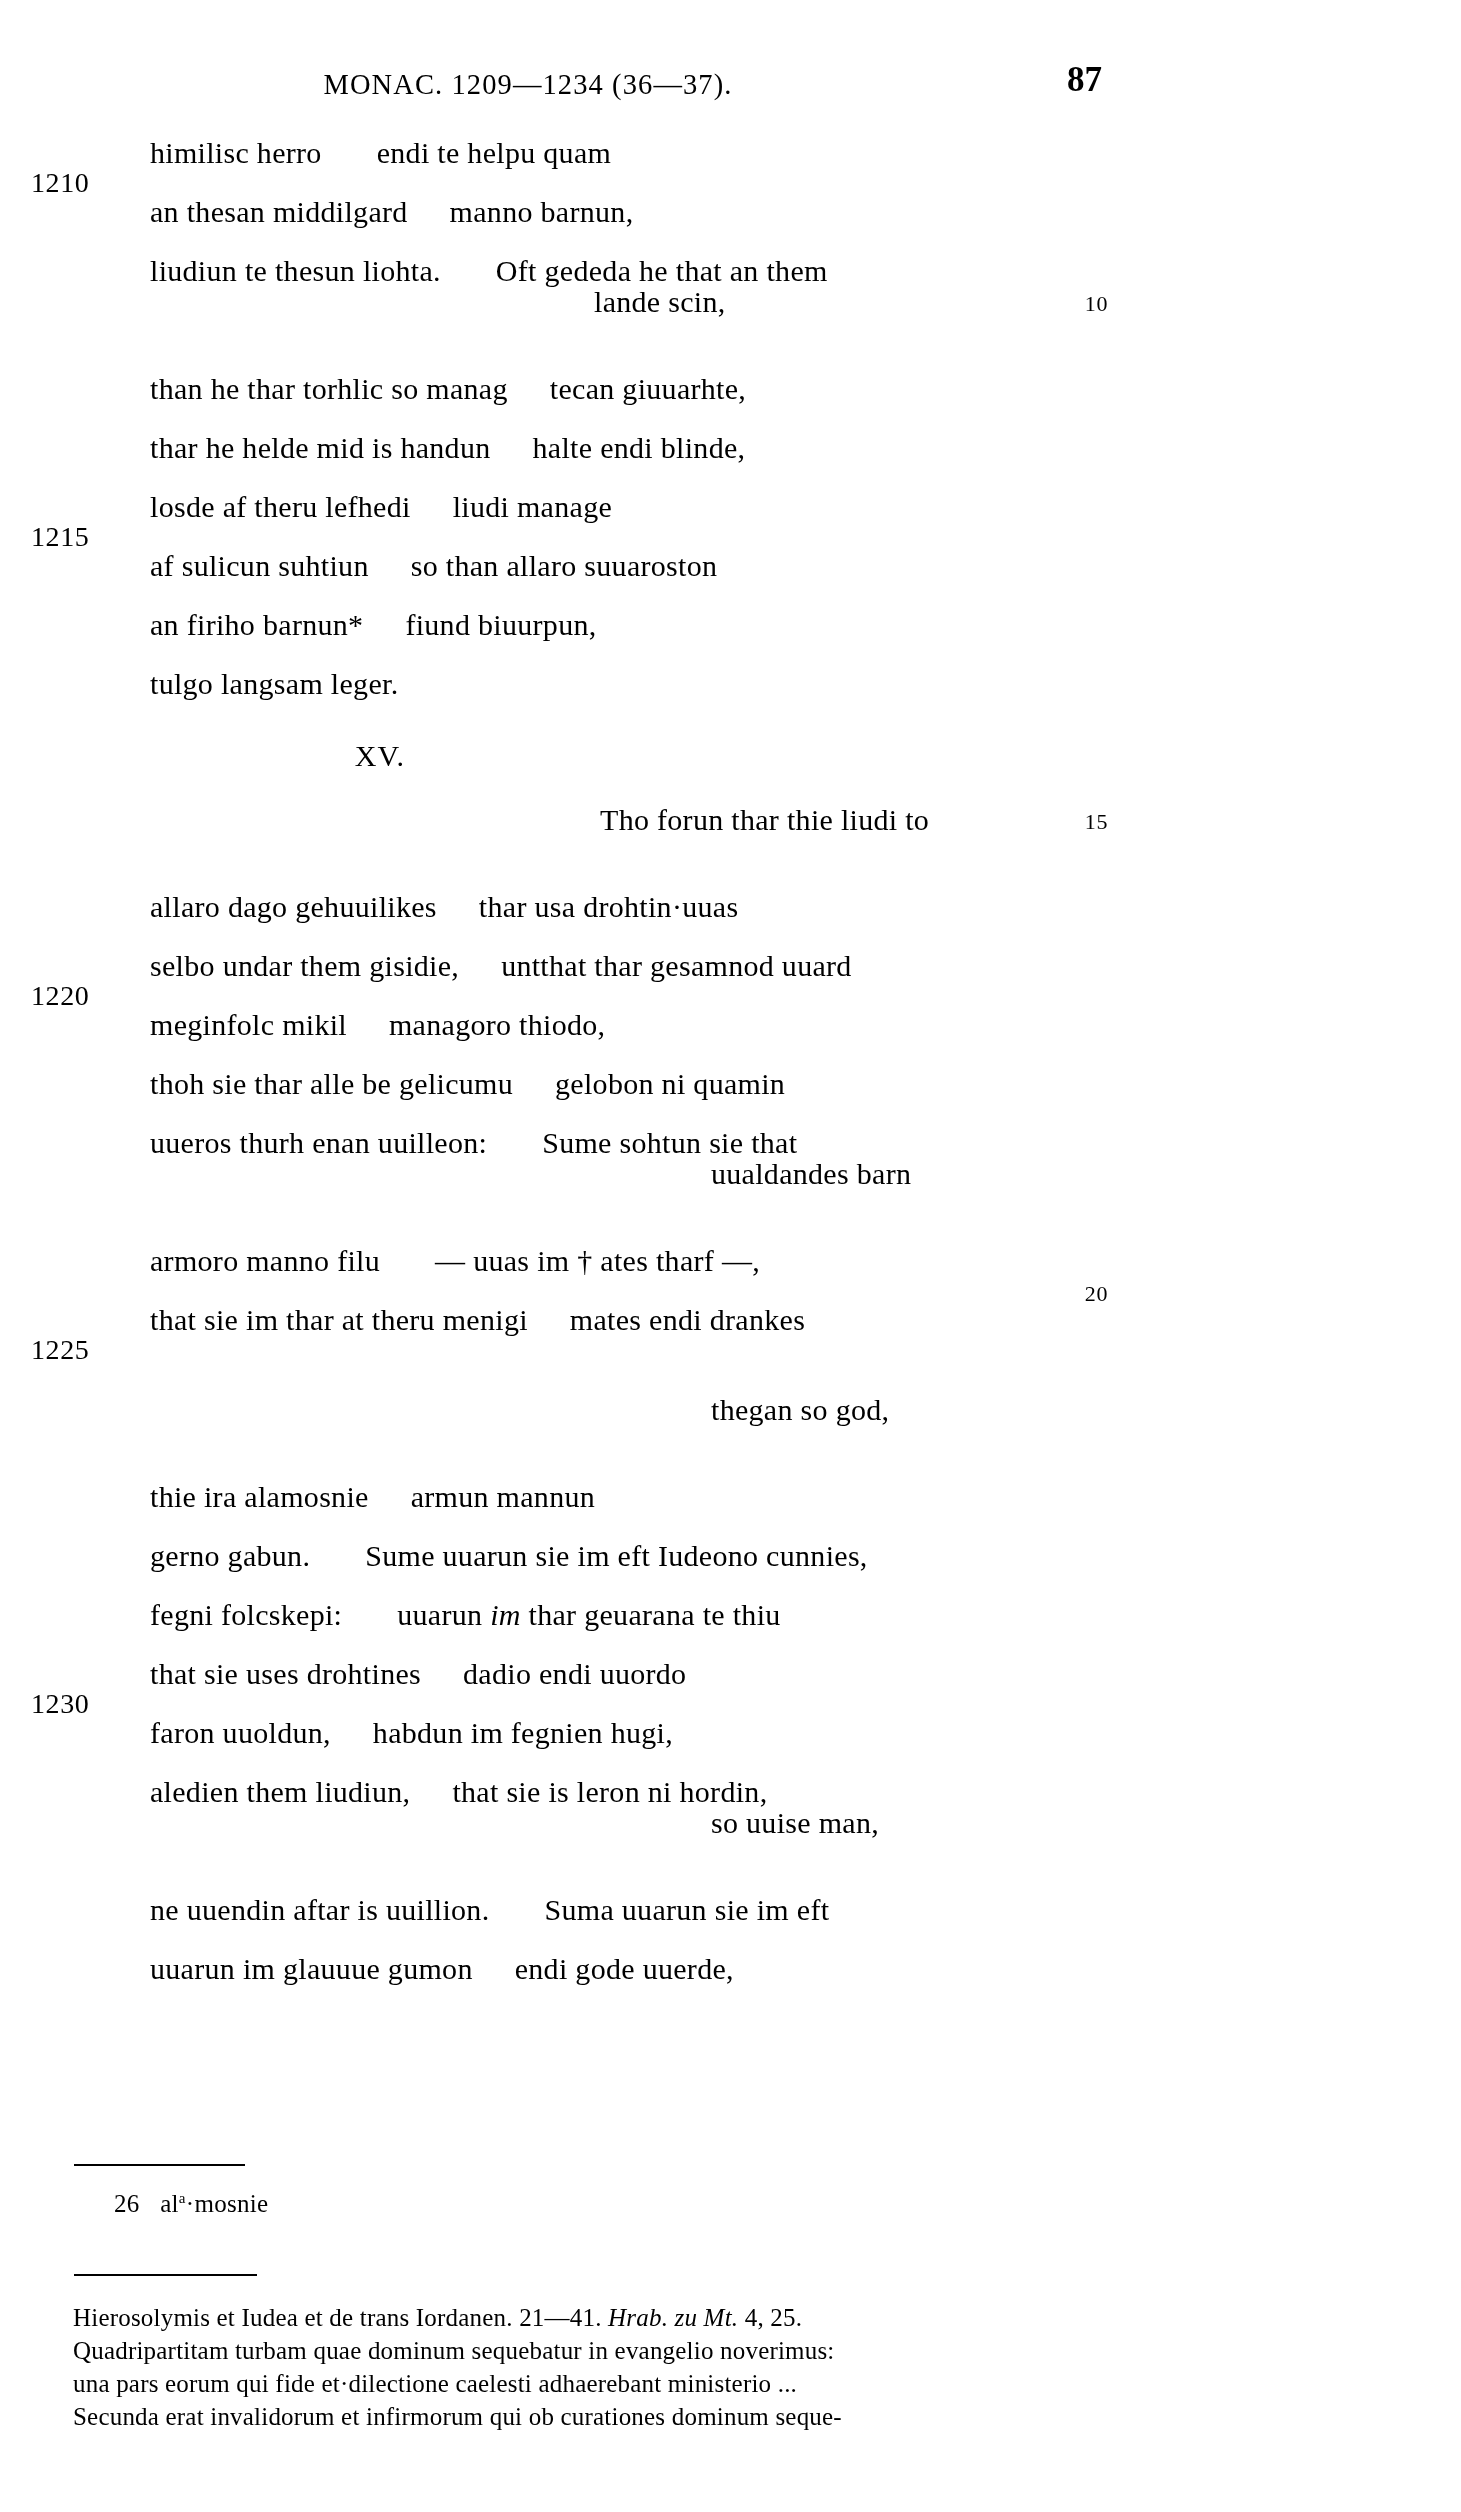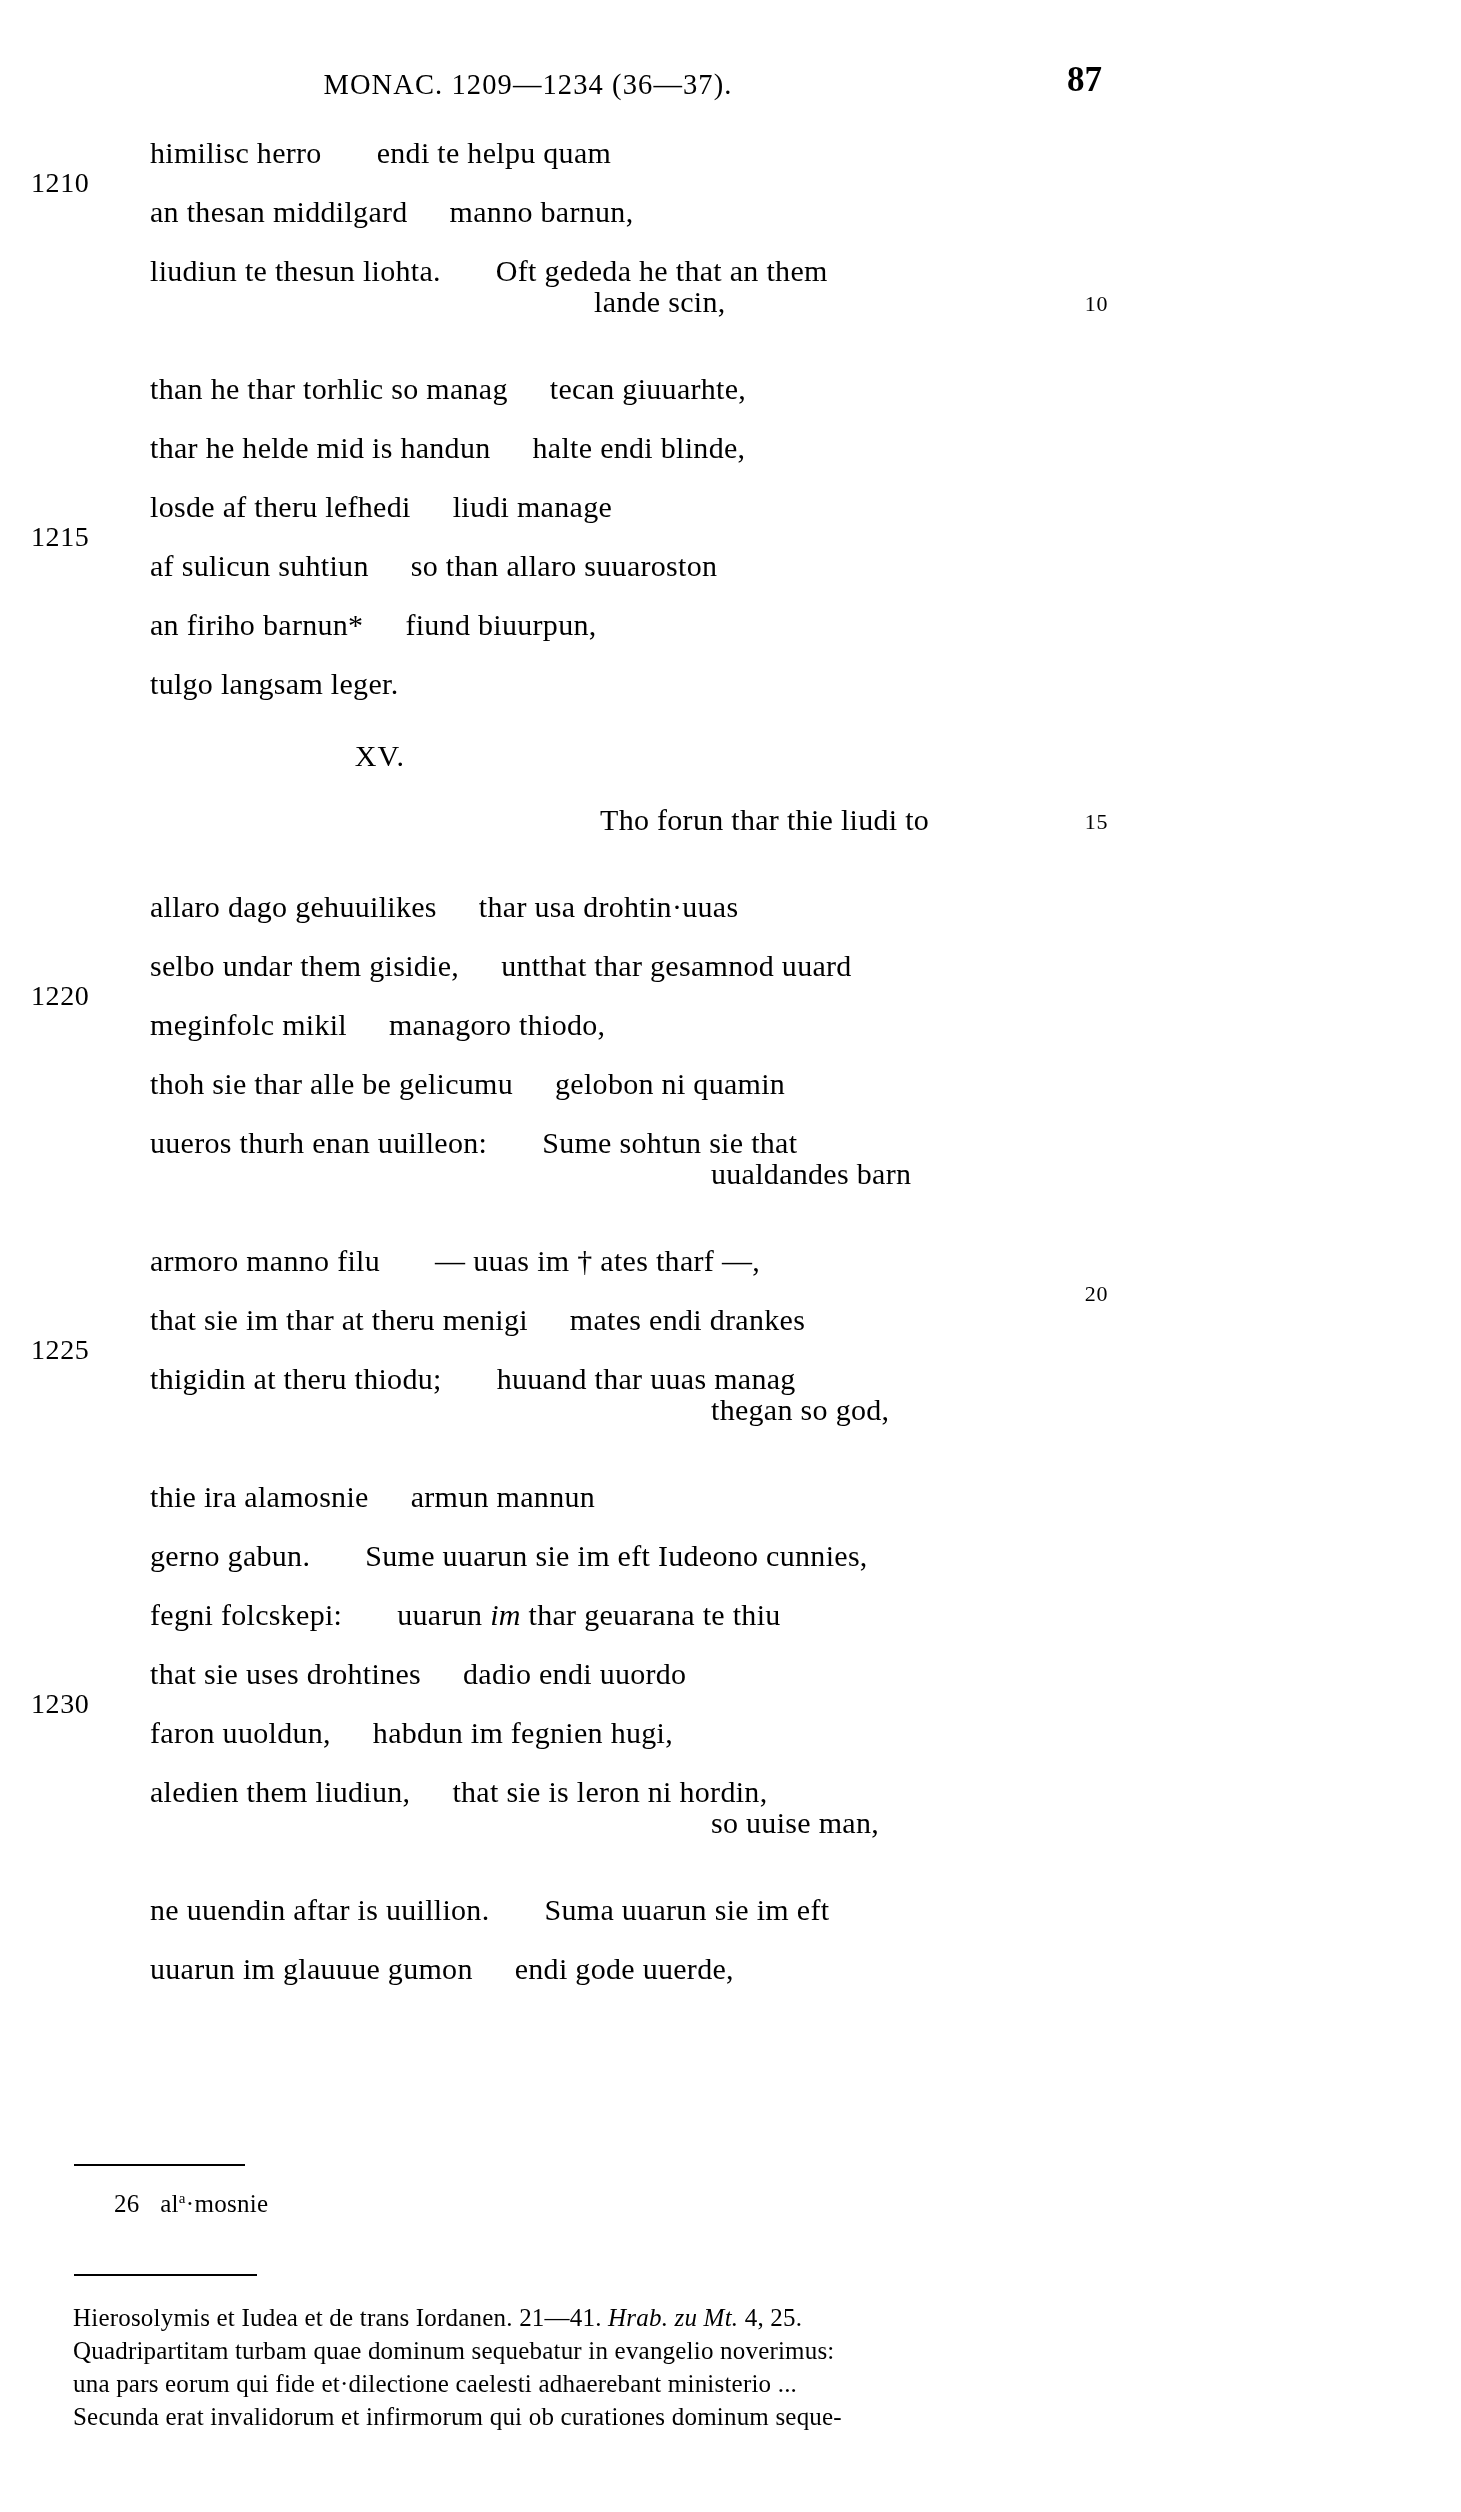--- a/index.html
+++ b/index.html
@@ -263,21 +263,20 @@
     </div>
 
     <div class="vline">
       <span class="vnum"></span>
       <span class="vtext i-hang"><span>that sie im thar at theru menigi</span><span class="gap"></span><span>mates endi drankes</span></span>
       <span class="rnum">20</span>
     </div>
 
     <div class="vline">
       <span class="vnum">1225</span>
-      <span class="vtext i-hang"><span>thigidin at theru thiodu;</span><span class="gapwide"></span><span>huuand thar uuas manag</span></span>
     </div>
 
     <div class="vline">
       <span class="vtext i-mid2">thegan so god,</span>
     </div>
 
     <div class="vline">
       <span class="vnum"></span>
       <span class="vtext i-hang"><span>thie ira alamosnie</span><span class="gap"></span><span>armun mannun</span></span>
     </div>

